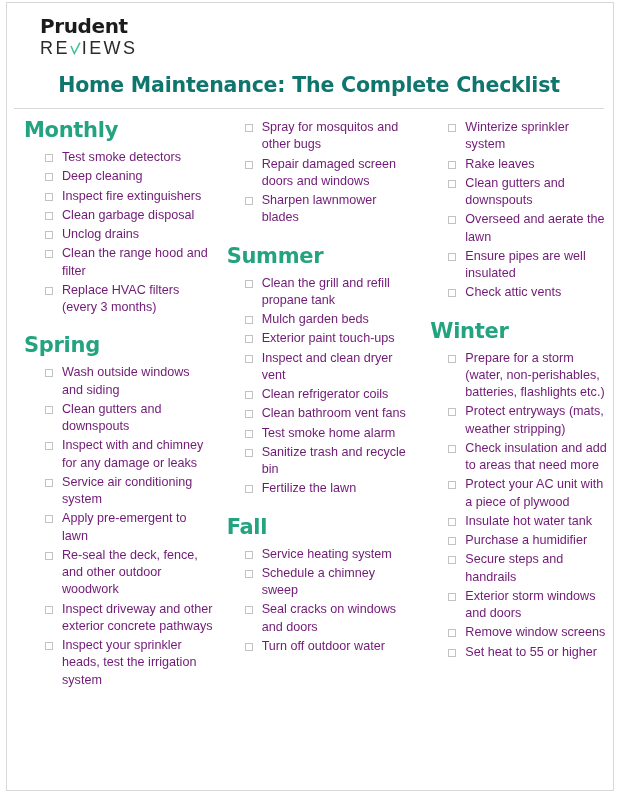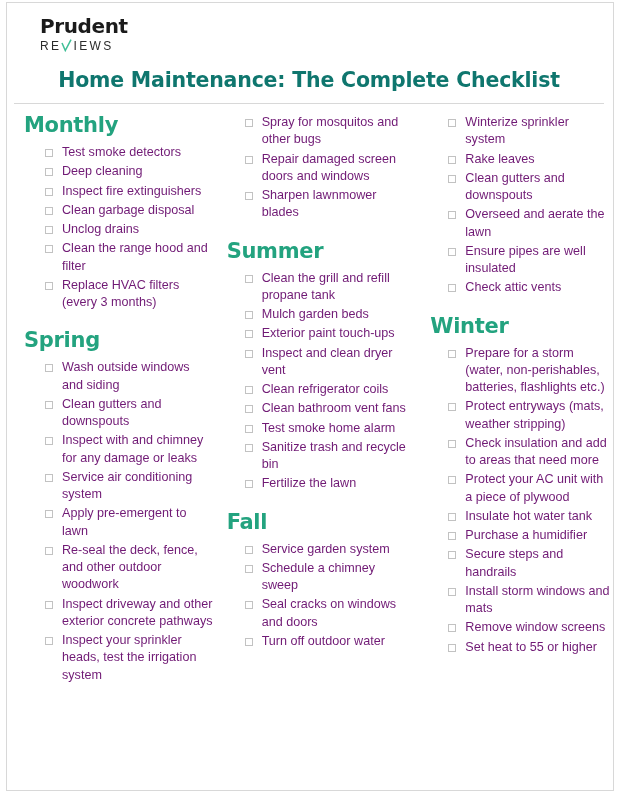--- a/index.html
+++ b/index.html
@@ -42,21 +42,21 @@
   }
   .logo-top {
     font-size: 20px;
     font-weight: bold;
     letter-spacing: -0.4px;
     color: #1b1b1b;
     font-family: "DejaVu Sans", sans-serif;
   }
   .logo-bottom {
     margin-top: 3px;
-    font-size: 12px;
+    font-size: 18px;
     letter-spacing: 2.4px;
     color: #2b2b2b;
     font-family: "Liberation Sans", sans-serif;
     display: flex;
     align-items: center;
   }
   .logo-check {
     display: inline-block;
     position: relative;
     width: 11px;
@@ -277,21 +277,21 @@
           </li>
           <li>
             <span class="checkbox"></span>
             <span class="item-label">Fertilize the lawn</span>
           </li>
         </ul>
         <div class="section-heading spaced-top">Fall</div>
         <ul class="items">
           <li>
             <span class="checkbox"></span>
-            <span class="item-label">Service garden system</span>
+            <span class="item-label">Service heating system</span>
           </li>
           <li>
             <span class="checkbox"></span>
             <span class="item-label">Schedule a chimney sweep</span>
           </li>
           <li>
             <span class="checkbox"></span>
             <span class="item-label">Seal cracks on windows and doors</span>
           </li>
           <li>
@@ -352,21 +352,21 @@
           <li>
             <span class="checkbox"></span>
             <span class="item-label">Purchase a humidifier</span>
           </li>
           <li>
             <span class="checkbox"></span>
             <span class="item-label">Secure steps and handrails</span>
           </li>
           <li>
             <span class="checkbox"></span>
-            <span class="item-label">Install storm windows and mats</span>
+            <span class="item-label">Exterior storm windows and doors</span>
           </li>
           <li>
             <span class="checkbox"></span>
             <span class="item-label">Remove window screens</span>
           </li>
           <li>
             <span class="checkbox"></span>
             <span class="item-label">Set heat to 55 or higher</span>
           </li>
         </ul>

